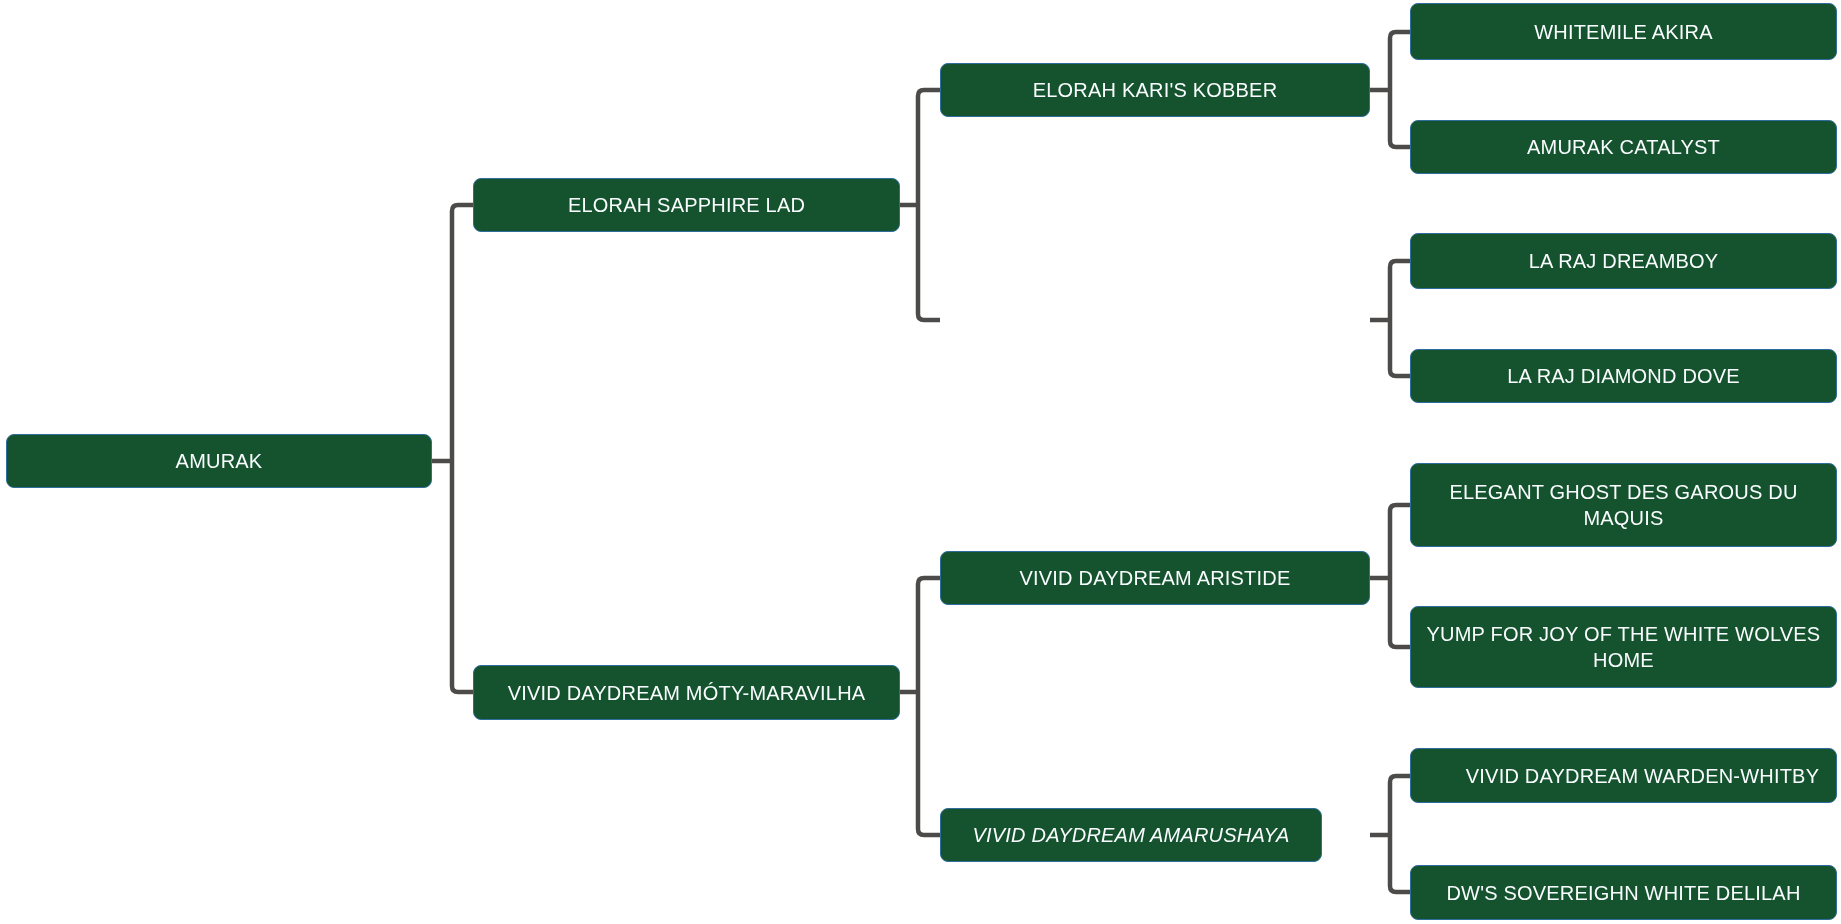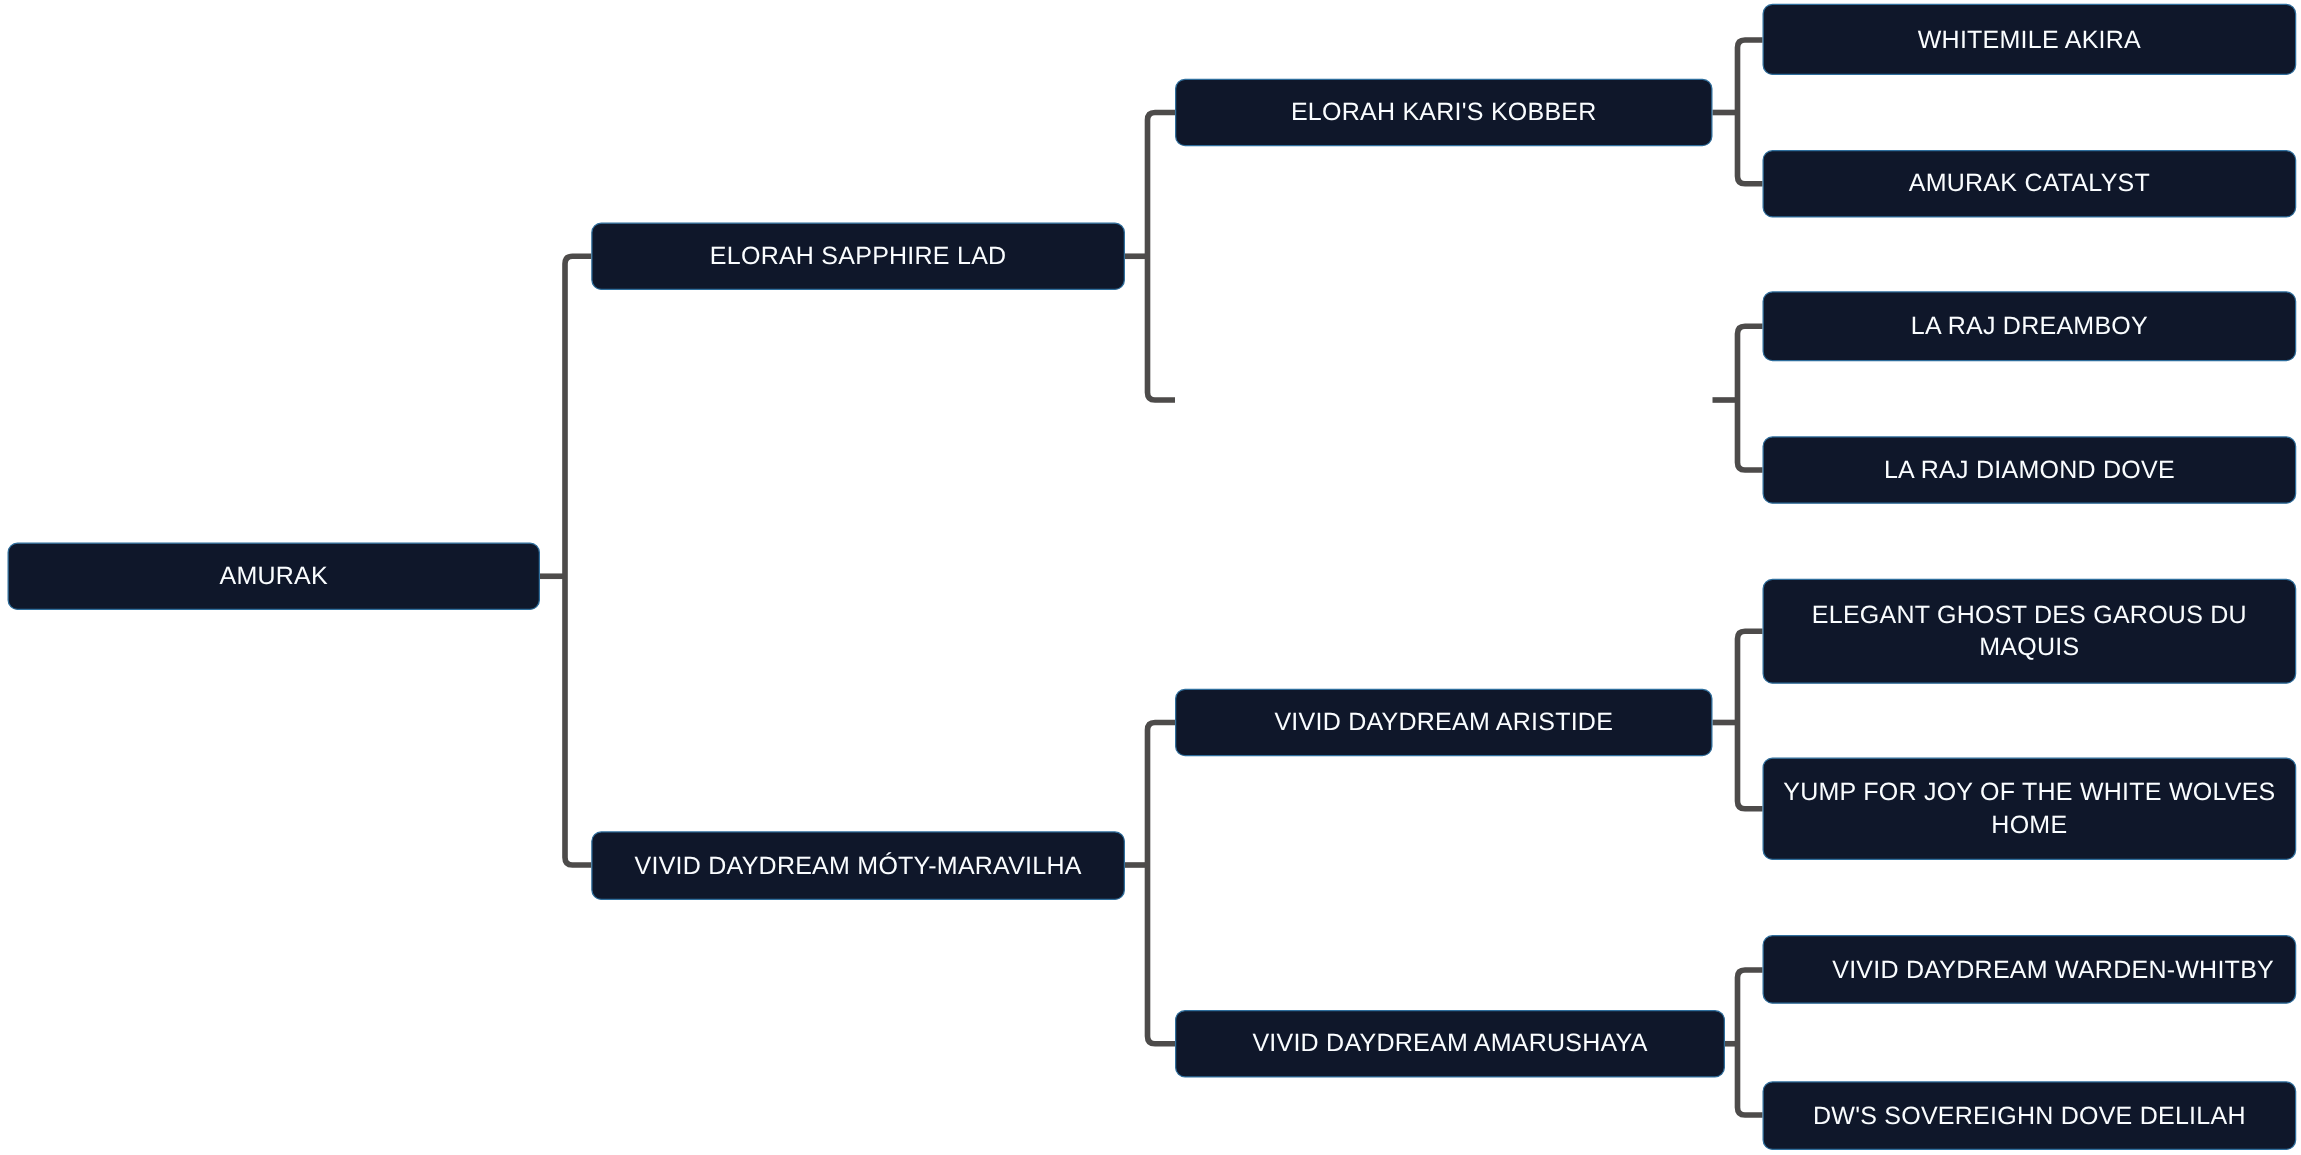--- a/index.html
+++ b/index.html
@@ -23,21 +23,21 @@
     height: 924px;
   }
   .connectors path {
     fill: none;
     stroke: #4d4b4a;
     stroke-width: 4.5;
   }
   .node {
     position: absolute;
     box-sizing: border-box;
-    background: #0f172a;
+    background: #14532d;
     border: 1px solid #2f6e9c;
     border-radius: 8px;
     color: #fafdff;
     display: flex;
     align-items: center;
     justify-content: center;
     text-align: center;
     font-size: 20px;
     line-height: 1.3;
     padding: 2px 10px;
@@ -46,21 +46,21 @@
   }
   
   .n-amurak        { left: 6px;    top: 434px; width: 426px; height: 54px; }
   
   .n-sapphire      { left: 473px;  top: 178px; width: 427px; height: 54px; }
   .n-moty          { left: 473px;  top: 665px; width: 427px; height: 55px; }
   
   .n-kobber        { left: 940px;  top: 63px;  width: 430px; height: 54px; }
   .n-penny         { left: 940px;  top: 293px; width: 430px; height: 55px; }
   .n-aristide      { left: 940px;  top: 551px; width: 430px; height: 54px; }
-  .n-amarushaya    { left: 940px;  top: 808px; width: 440px; height: 54px; }
+  .n-amarushaya    { left: 940px;  top: 808px; width: 382px; height: 54px; font-style: italic; }
   
   .n-akira         { left: 1410px; top: 3px;   width: 427px; height: 57px; }
   .n-catalyst      { left: 1410px; top: 120px; width: 427px; height: 54px; }
   .n-dreamboy      { left: 1410px; top: 233px; width: 427px; height: 56px; }
   .n-diamonddove   { left: 1410px; top: 349px; width: 427px; height: 54px; }
   .n-elegantghost  { left: 1410px; top: 463px; width: 427px; height: 84px; }
   .n-yumpforjoy    { left: 1410px; top: 606px; width: 427px; height: 82px; }
   .n-wardenwhitby  { left: 1410px; top: 748px; width: 427px; height: 55px; padding-left: 48px; }
   .n-dutchdelilah  { left: 1410px; top: 865px; width: 427px; height: 55px; }
 </style>
@@ -129,16 +129,16 @@
   <div class="node n-elegantghost">
     <span>ELEGANT GHOST DES GAROUS DU MAQUIS</span>
   </div>
   <div class="node n-yumpforjoy">
     <span>YUMP FOR JOY OF THE WHITE WOLVES HOME</span>
   </div>
   <div class="node n-wardenwhitby">
     <span>VIVID DAYDREAM WARDEN-WHITBY</span>
   </div>
   <div class="node n-dutchdelilah">
-    <span>DW'S SOVEREIGHN DOVE DELILAH</span>
+    <span>DW'S SOVEREIGHN WHITE DELILAH</span>
   </div>
 
 </div>
 
 </body></html>

